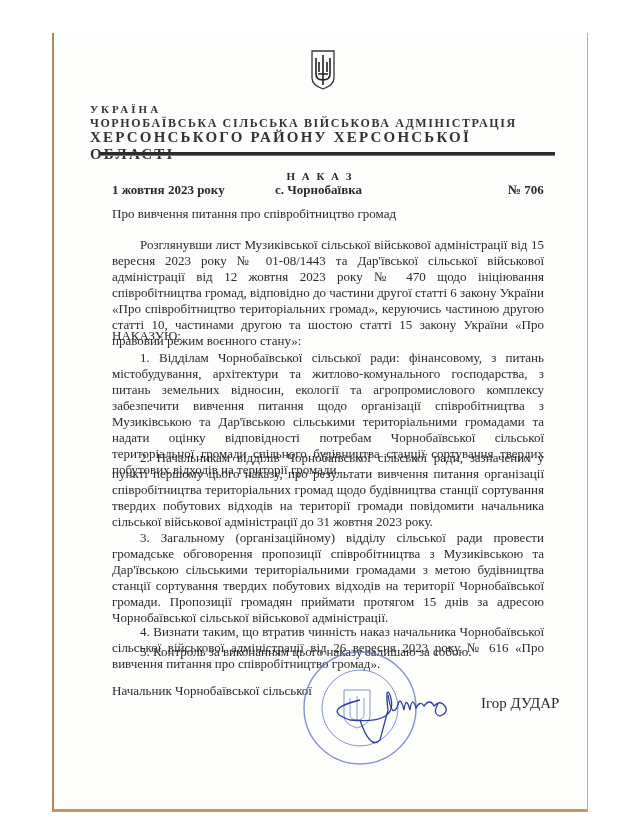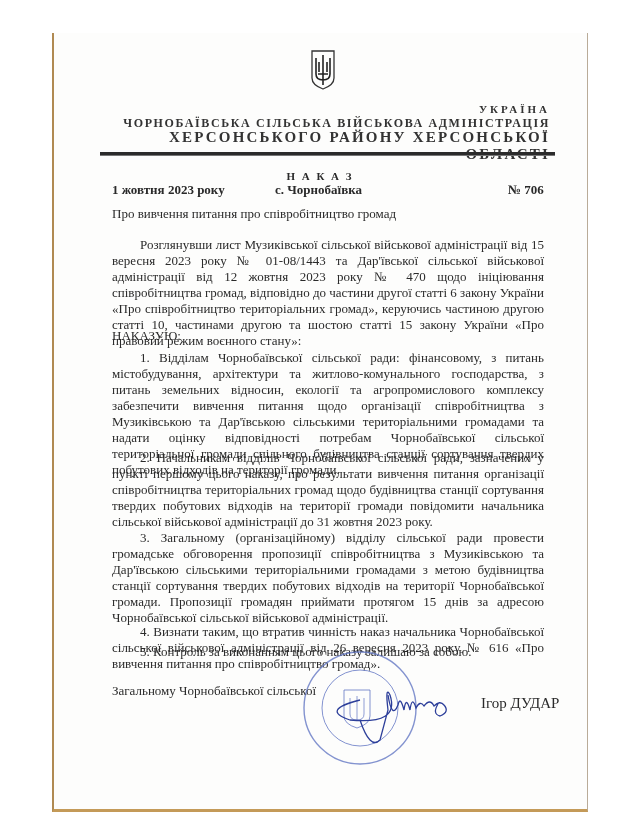--- a/index.html
+++ b/index.html
@@ -8,21 +8,21 @@
     font-family: "Liberation Serif", "DejaVu Serif", serif; color: #2a2a2a;
   }
   .page {
     position: absolute; left: 52px; top: 33px; width: 533px; height: 776px;
     background: #fdfdfc;
     border-left: 2px solid #b08a52;
     border-right: 1px solid #b9ab98;
     border-bottom: 3px solid #c49a58;
   }
   .emblem { position: absolute; left: 310px; top: 50px; width: 26px; height: 40px; }
-  .hdr { position: absolute; left: 90px; width: 460px; text-align: right; font-weight: bold; color: #333; }
+  .hdr { position: absolute; left: 90px; width: 460px; text-align: left; font-weight: bold; color: #333; }
   .h1 { top: 103px; font-size: 11px; letter-spacing: 3px; }
   .h2 { top: 116px; font-size: 12px; letter-spacing: 1.6px; }
   .h3 { top: 129px; font-size: 15px; letter-spacing: 2.2px; }
   .rule {
     position: absolute; left: 100px; width: 455px; top: 152px; height: 3px; background: #2b2b2b;
     border-bottom: 1px solid #777;
   }
   .nakaz { position: absolute; left: 90px; width: 460px; top: 170px; text-align: center; font-weight: bold; font-size: 11px; letter-spacing: 2px; }
   .dateline { position: absolute; top: 182px; font-weight: bold; font-size: 13px; }
   .date { left: 112px; }
@@ -68,21 +68,21 @@
 
 <div class="text indent p-intro">Розглянувши лист Музиківської сільської військової адміністрації від 15 вересня 2023 року № 01-08/1443 та Дар'ївської сільської військової адміністрації від 12 жовтня 2023 року № 470 щодо ініціювання співробітництва громад, відповідно до частини другої статті 6 закону України «Про співробітництво територіальних громад», керуючись частиною другою статті 10, частинами другою та шостою статті 15 закону України «Про правовий режим воєнного стану»:</div>
 <div class="text p-order">НАКАЗУЮ:</div>
 <div class="text indent p1">1. Відділам Чорнобаївської сільської ради: фінансовому, з питань містобудування, архітектури та житлово-комунального господарства, з питань земельних відносин, екології та агропромислового комплексу забезпечити вивчення питання щодо організації співробітництва з Музиківською та Дар'ївською сільськими територіальними громадами та надати оцінку відповідності потребам Чорнобаївської сільської територіальної громади спільного будівництва станції сортування твердих побутових відходів на території громади.</div>
 <div class="text indent p2">2. Начальникам відділів Чорнобаївської сільської ради, зазначених у пункті першому цього наказу, про результати вивчення питання організації співробітництва територіальних громад щодо будівництва станції сортування твердих побутових відходів на території громади повідомити начальника сільської військової адміністрації до 31 жовтня 2023 року.</div>
 <div class="text indent p3">3. Загальному (організаційному) відділу сільської ради провести громадське обговорення пропозиції співробітництва з Музиківською та Дар'ївською сільськими територіальними громадами з метою будівництва станції сортування твердих побутових відходів на території Чорнобаївської громади. Пропозиції громадян приймати протягом 15 днів за адресою Чорнобаївської сільської військової адміністрації.</div>
 <div class="text indent p4">4. Визнати таким, що втратив чинність наказ начальника Чорнобаївської сільської військової адміністрації від 26 вересня 2023 року № 616 «Про вивчення питання про співробітництво громад».</div>
 <div class="text indent p5">5. Контроль за виконанням цього наказу залишаю за собою.</div>
 
 <div class="sig-title">
-  <div>Загальному Чорнобаївської сільської</div>
+  <div>Начальник Чорнобаївської сільської</div>
 </div>
 <div class="sig-name">Ігор ДУДАР</div>
 
 <svg class="stamp" viewBox="0 0 170 140">
   <g fill="none" stroke="#5a6fc0" stroke-opacity="0.75">
     <circle cx="60" cy="68" r="56" stroke-width="1.4"></circle>
     <circle cx="60" cy="68" r="38" stroke-width="1"></circle>
     <path d="M44 50 H70 V76 Q70 84 57 88 Q44 84 44 76 Z" stroke-width="1"></path>
     <path d="M57 56 V80 M50 58 V74 Q50 80 57 80 Q64 80 64 74 V58" stroke-width="0.9"></path>
   </g>

